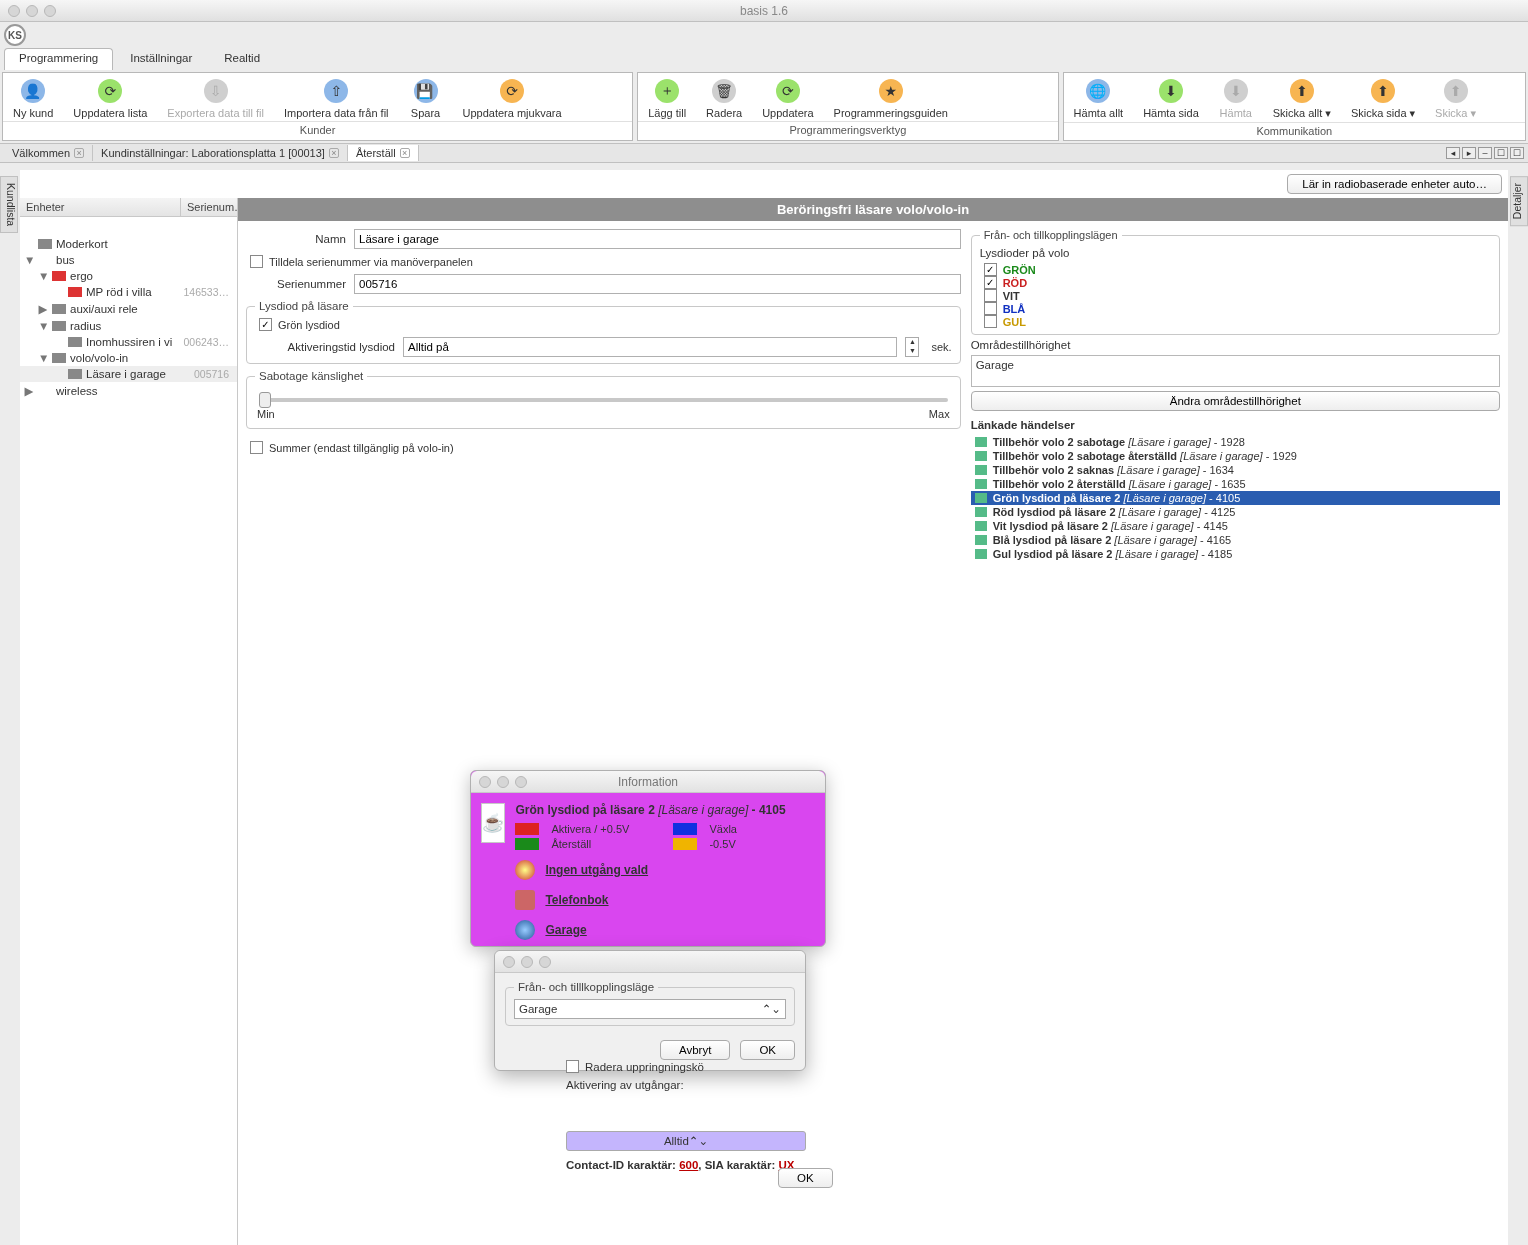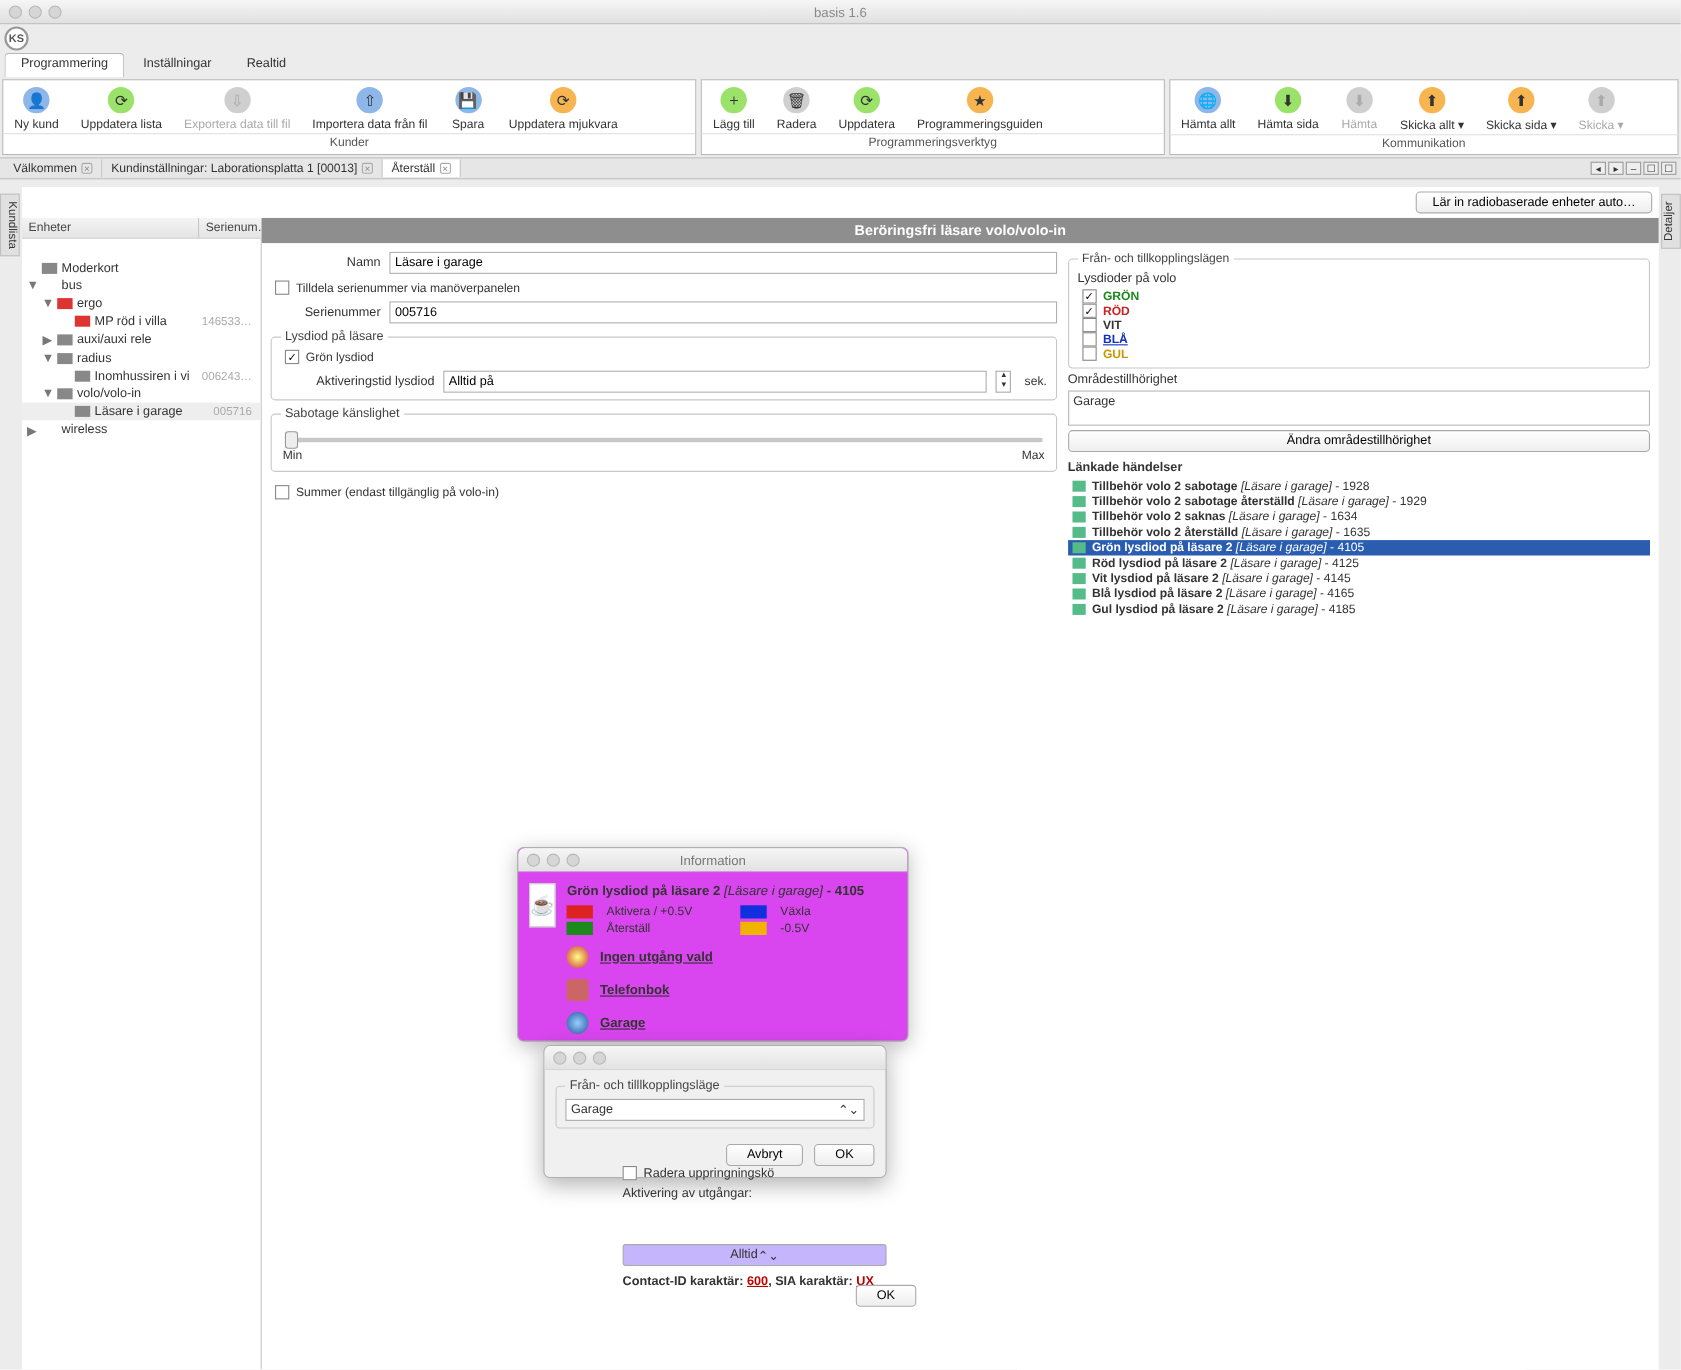--- a/index.html
+++ b/index.html
@@ -108,21 +108,21 @@
 }
 .checkbox-row { display:flex; align-items:center; gap:6px; padding-left:4px;}
 .chk{width:13px;height:13px;border:1px solid #888;background:#fff;display:inline-flex;align-items:center;justify-content:center;font-size:10px;color:#000;}
 fieldset{border:1px solid #c8c8c8;padding:6px 8px;border-radius:4px;}
 legend{padding:0 4px;font-size:11.5px;color:#444;}
 .slider-track{height:4px;background:#c8c8c8;margin:10px 4px 4px 4px;position:relative;border-radius:2px;}
 .slider-thumb{width:12px;height:16px;background:#eee;border:1px solid #999;border-radius:3px;position:absolute;top:-6px;left:0;}
 .slider-labels{display:flex;justify-content:space-between;font-size:11px;padding:2px 2px;}
 .fr-fieldset legend{font-size:11px;}
 .color-check{font-weight:bold;}
-.cc-green{color:#1a8a1a;} .cc-red{color:#c92020;} .cc-white{color:#333;} .cc-blue{color:#1030c0;text-decoration:underline;} .cc-yellow{color:#c79900;}
+.cc-green{color:#1a8a1a;} .cc-red{color:#c92020;} .cc-white{color:#333;} .cc-blue{color:#1030c0;} .cc-yellow{color:#c79900;}
 .area-box{border:1px solid #b8b8b8;height:62px;padding:3px 4px;font-size:11.5px;background:#fff;}
 .change-area-btn{border:1px solid #aaa;background:linear-gradient(#fff,#eee);padding:3px 0;border-radius:4px;text-align:center;font-size:11.5px;}
 .linked-title{font-weight:bold;font-size:11.5px;margin-top:4px;}
 .linked-list{border:none;}
 .linked-row{display:flex;align-items:center;gap:6px;padding:1px 4px;font-size:11px;}
 .linked-row.selected{background:#2a5db0;color:#fff;}
 .linked-row b{font-weight:bold;}
 .linked-row i{font-style:italic;}
 .li-icon{width:12px;height:10px;background:#5b8;}
 

